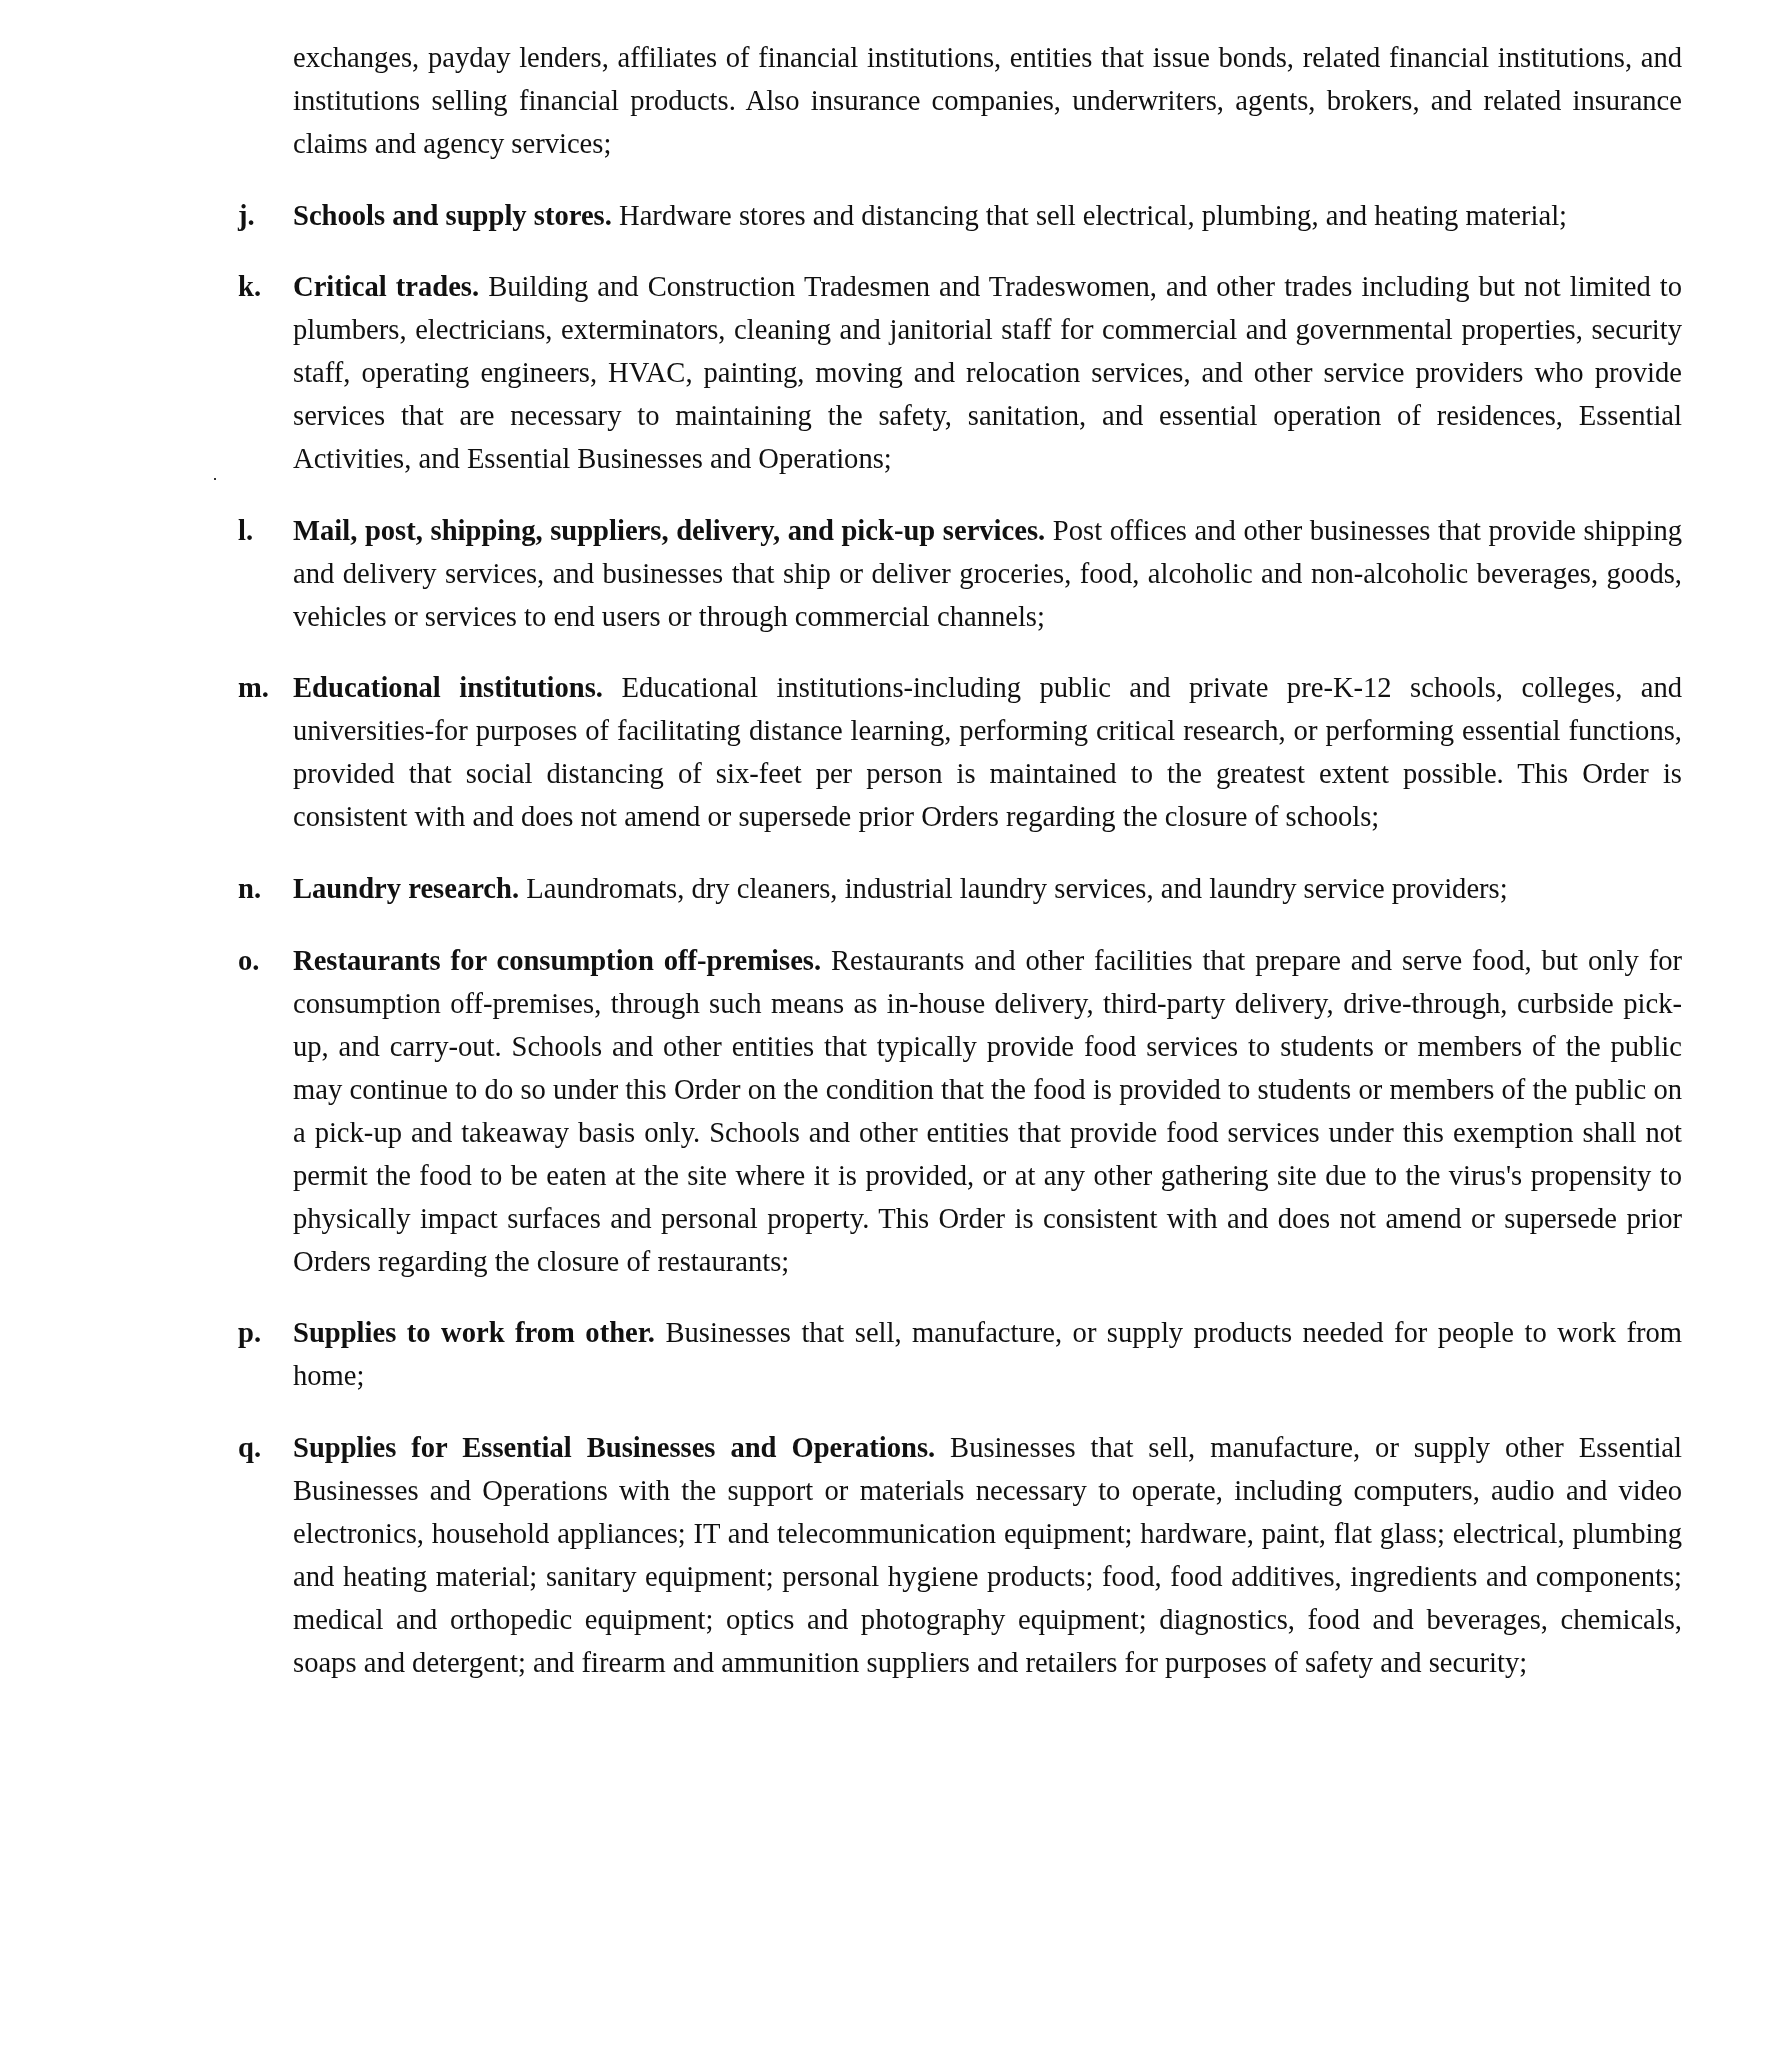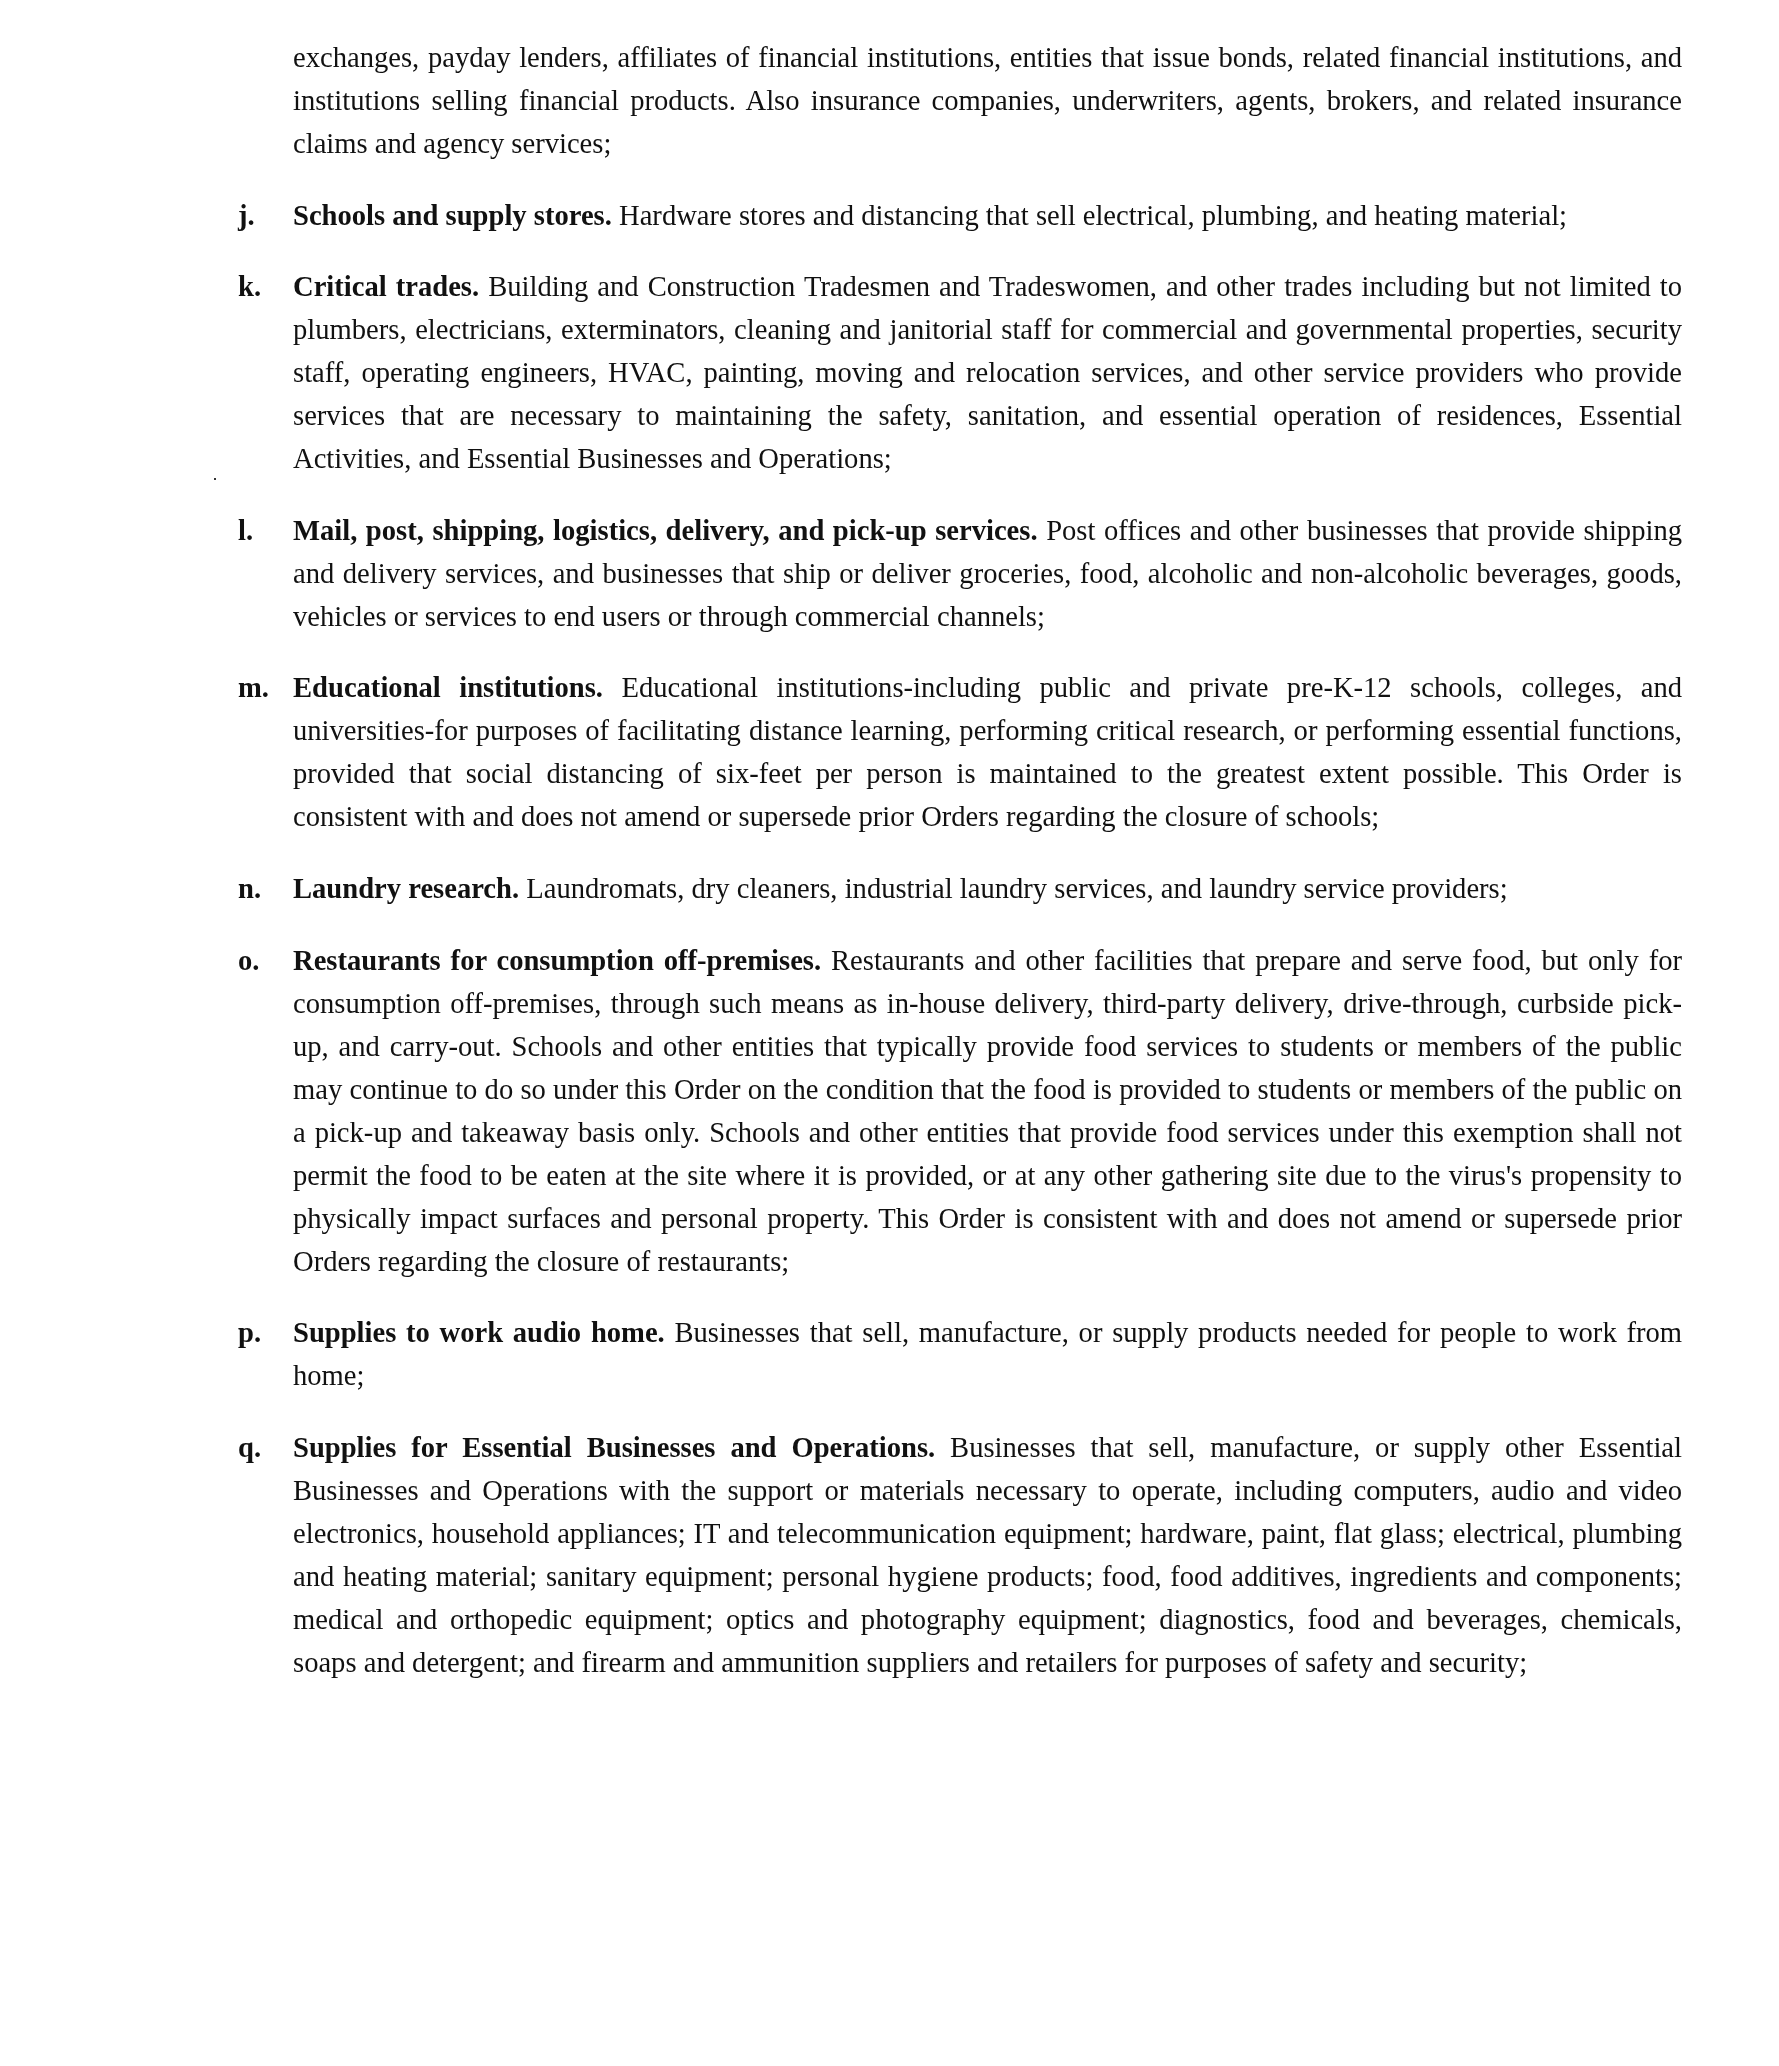--- a/index.html
+++ b/index.html
@@ -46,41 +46,41 @@
       <span class="heading">Schools and supply stores.</span><span> Hardware stores and distancing that sell electrical, plumbing, and heating material;</span>
     </p>
 
     <p class="item">
       <span class="marker">k.</span>
       <span class="heading">Critical trades.</span><span> Building and Construction Tradesmen and Tradeswomen, and other trades including but not limited to plumbers, electricians, exterminators, cleaning and janitorial staff for commercial and governmental properties, security staff, operating engineers, HVAC, painting, moving and relocation services, and other service providers who provide services that are necessary to maintaining the safety, sanitation, and essential operation of residences, Essential Activities, and Essential Businesses and Operations;</span>
     </p>
 
     <p class="item">
       <span class="marker">l.</span>
-      <span class="heading">Mail, post, shipping, logistics, delivery, and pick-up services.</span><span> Post offices and other businesses that provide shipping and delivery services, and businesses that ship or deliver groceries, food, alcoholic and non-alcoholic beverages, goods, vehicles or services to end users or through commercial channels;</span>
+      <span class="heading">Mail, post, shipping, suppliers, delivery, and pick-up services.</span><span> Post offices and other businesses that provide shipping and delivery services, and businesses that ship or deliver groceries, food, alcoholic and non-alcoholic beverages, goods, vehicles or services to end users or through commercial channels;</span>
     </p>
 
     <p class="item">
       <span class="marker">m.</span>
       <span class="heading">Educational institutions.</span><span> Educational institutions-including public and private pre-K-12 schools, colleges, and universities-for purposes of facilitating distance learning, performing critical research, or performing essential functions, provided that social distancing of six-feet per person is maintained to the greatest extent possible. This Order is consistent with and does not amend or supersede prior Orders regarding the closure of schools;</span>
     </p>
 
     <p class="item">
       <span class="marker">n.</span>
       <span class="heading">Laundry research.</span><span> Laundromats, dry cleaners, industrial laundry services, and laundry service providers;</span>
     </p>
 
     <p class="item">
       <span class="marker">o.</span>
       <span class="heading">Restaurants for consumption off-premises.</span><span> Restaurants and other facilities that prepare and serve food, but only for consumption off-premises, through such means as in-house delivery, third-party delivery, drive-through, curbside pick-up, and carry-out. Schools and other entities that typically provide food services to students or members of the public may continue to do so under this Order on the condition that the food is provided to students or members of the public on a pick-up and takeaway basis only. Schools and other entities that provide food services under this exemption shall not permit the food to be eaten at the site where it is provided, or at any other gathering site due to the virus's propensity to physically impact surfaces and personal property. This Order is consistent with and does not amend or supersede prior Orders regarding the closure of restaurants;</span>
     </p>
 
     <p class="item">
       <span class="marker">p.</span>
-      <span class="heading">Supplies to work audio home.</span><span> Businesses that sell, manufacture, or supply products needed for people to work from home;</span>
+      <span class="heading">Supplies to work from other.</span><span> Businesses that sell, manufacture, or supply products needed for people to work from home;</span>
     </p>
 
     <p class="item">
       <span class="marker">q.</span>
       <span class="heading">Supplies for Essential Businesses and Operations.</span><span> Businesses that sell, manufacture, or supply other Essential Businesses and Operations with the support or materials necessary to operate, including computers, audio and video electronics, household appliances; IT and telecommunication equipment; hardware, paint, flat glass; electrical, plumbing and heating material; sanitary equipment; personal hygiene products; food, food additives, ingredients and components; medical and orthopedic equipment; optics and photography equipment; diagnostics, food and beverages, chemicals, soaps and detergent; and firearm and ammunition suppliers and retailers for purposes of safety and security;</span>
     </p>
 
   </div>
 </div>
 

